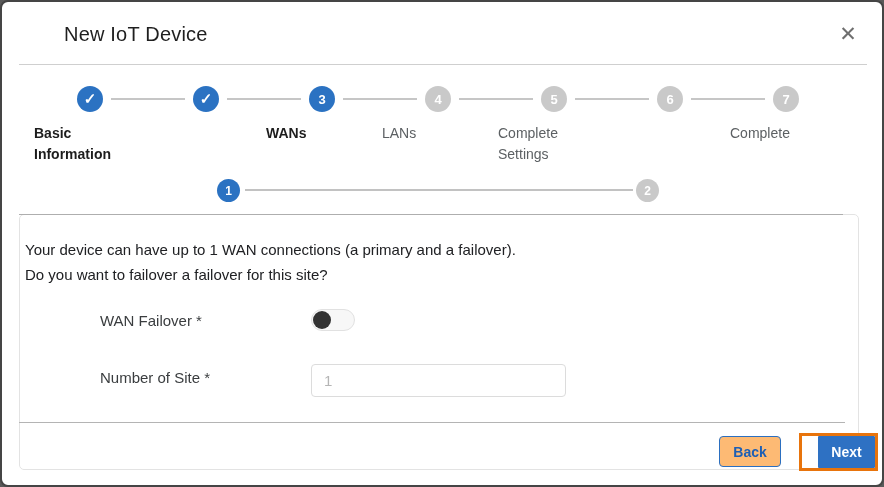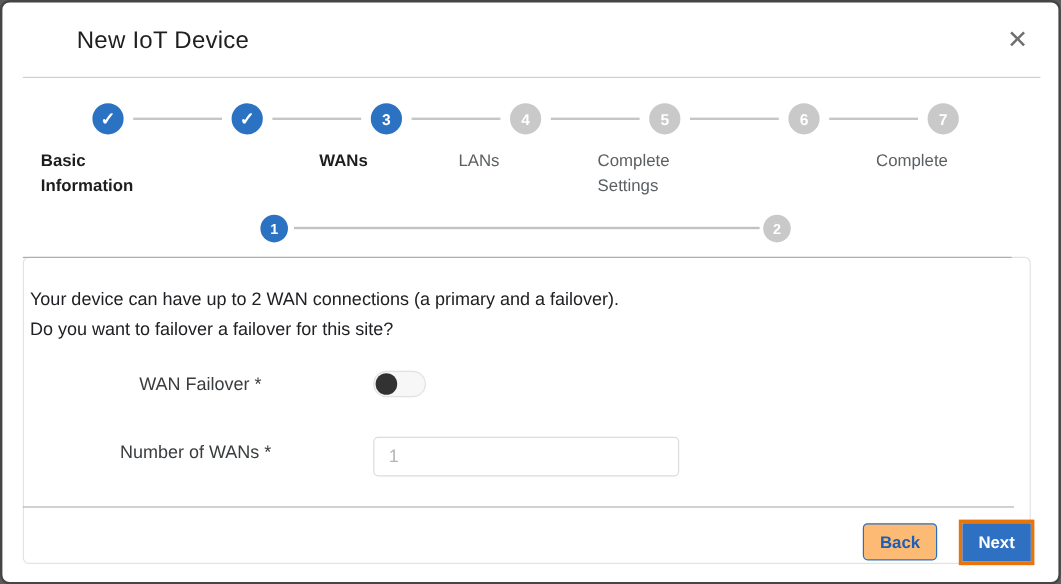--- a/index.html
+++ b/index.html
@@ -47,21 +47,21 @@
   .content-panel {
     position:absolute; left:17px; top:212px; width:840px; height:256px;
     border:1px solid #e3e3e3; border-radius:5px; background:#fff;
   }
   .content-top-line { position:absolute; left:17px; top:212px; width:824px; height:1px; background:#aeaeae; }
   .content-bottom-line { position:absolute; left:17px; top:420px; width:826px; height:1px; background:#b4b4b4; }
 
   .body-text { position:absolute; left:5px; top:22px; font-size:15px; line-height:25px; color:#202124; }
 
   .field-label { position:absolute; font-size:15px; color:#3a3d3f; }
-  .label-failover { left:96px; top:97px; }
+  .label-failover { left:80px; top:97px; }
   .label-numwans { left:80px; top:154px; }
 
   
   .toggle { position:absolute; left:291px; top:94px; width:44px; height:22px; border-radius:11px;
     background:#f7f7f7; border:1px solid #e1e1e1; cursor:pointer; }
   .toggle-knob { position:absolute; left:1px; top:1px; width:18px; height:18px; border-radius:50%; background:#323232; }
 
   
   .num-input {
     position:absolute; left:291px; top:149px; width:255px; height:33px;
@@ -69,21 +69,21 @@
     color:#b5b5b5; font-family:"Liberation Sans", sans-serif; outline:none; background:#fff;
   }
   .num-input::placeholder { color:#b5b5b5; }
 
   
   .back-btn {
     position:absolute; left:717px; top:434px; width:62px; height:31px;
     background:#fdba74; border:1px solid #2b6fc0; border-radius:4px;
     color:#1d5fb4; font-size:14px; font-weight:bold; font-family:"Liberation Sans", sans-serif; cursor:pointer;
   }
-  .next-wrap { position:absolute; left:797px; top:431px; border:3px solid #e8740c; }
+  .next-wrap { position:absolute; left:797px; top:431px; border:3px solid #e8740c;padding-left:16px; }
   .next-btn {
     display:block; width:57px; height:32px; background:#2e71c3; border:none; border-radius:1px;
     color:#ffffff; font-size:14px; font-weight:bold; font-family:"Liberation Sans", sans-serif; cursor:pointer;
   }
 </style>
 </head>
 <body>
 
 <div class="screen">
 
@@ -119,30 +119,30 @@
       <div class="step-label">Complete</div>
     </div>
   </div>
 
   <div class="substep-line"></div>
   <div class="substep-circle active substep-1">1</div>
   <div class="substep-circle upcoming substep-2">2</div>
 
   <div class="content-panel">
     <div class="body-text">
-      <div>Your device can have up to 2 WAN connections (a primary and a failover).</div>
+      <div>Your device can have up to 1 WAN connections (a primary and a failover).</div>
       <div>Do you want to failover a failover for this site?</div>
     </div>
 
     <div class="field-label label-failover">WAN Failover *</div>
     <div class="toggle">
       <div class="toggle-knob"></div>
     </div>
 
-    <div class="field-label label-numwans">Number of WANs *</div>
+    <div class="field-label label-numwans">Number of Site *</div>
     <input class="num-input" type="text" value="1" style="">
   </div>
 
   <div class="content-top-line"></div>
   <div class="content-bottom-line"></div>
 
   <button class="back-btn">Back</button>
   <div class="next-wrap">
     <button class="next-btn">Next</button>
   </div>

